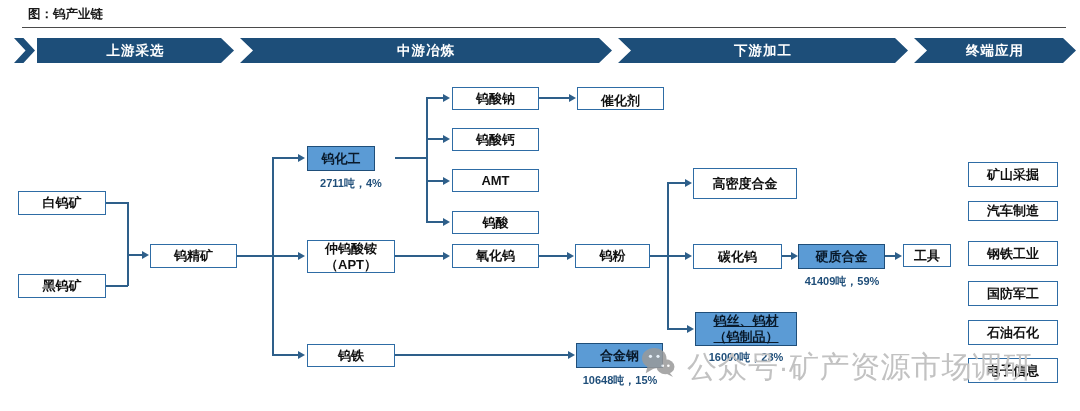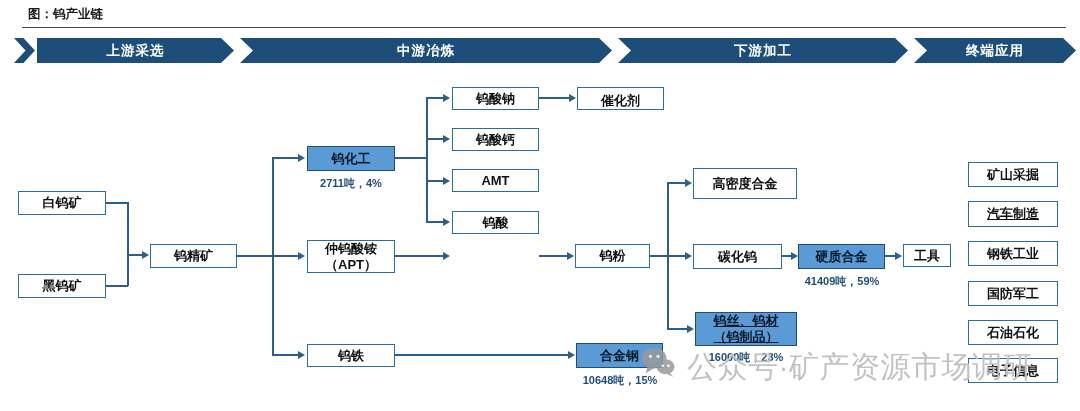--- a/index.html
+++ b/index.html
@@ -102,21 +102,21 @@
   <div class="box" style="left:18px;top:191px;width:88px;height:24px;">
     <span>白钨矿</span>
     </div>
   <div class="box" style="left:18px;top:274px;width:88px;height:24px;">
     <span>黑钨矿</span>
     </div>
   <div class="box" style="left:150px;top:244px;width:87px;height:24px;">
     <span>钨精矿</span>
     </div>
 
-  <div class="box hl" style="left:307px;top:146px;width:88px;height:25px;">
+  <div class="box hl" style="left:307px;top:146px;width:68px;height:25px;">
     <span>钨化工</span>
     </div>
   <div class="stat" style="left:297px;top:176px;width:108px;">2711吨，4%</div>
 
   <div class="box" style="left:307px;top:240px;width:88px;height:33px;">
     <span>仲钨酸铵</span>
     <span>（APT）</span>
     </div>
   <div class="box" style="left:307px;top:344px;width:88px;height:23px;">
     <span>钨铁</span>
@@ -130,20 +130,23 @@
     </div>
   <div class="box" style="left:452px;top:128px;width:87px;height:23px;">
     <span>钨酸钙</span>
     </div>
   <div class="box" style="left:452px;top:169px;width:87px;height:23px;">
     <span>AMT</span>
     </div>
   <div class="box" style="left:452px;top:211px;width:87px;height:23px;">
     <span>钨酸</span>
     </div>
+  <div class="box" style="left:452px;top:244px;width:87px;height:24px;">
+    <span>氧化钨</span>
+    </div>
   <div class="box" style="left:575px;top:244px;width:75px;height:24px;">
     <span>钨粉</span>
     </div>
 
   <div class="box" style="left:693px;top:168px;width:104px;height:31px;">
     <span>高密度合金</span>
     </div>
   <div class="box" style="left:693px;top:244px;width:89px;height:25px;text-align:center;">
     <span>碳化钨</span>
     </div>
@@ -162,21 +165,21 @@
   <div class="stat" style="left:684px;top:350px;width:124px;">16000吨，23%</div>
 
   <div class="box hl" style="left:576px;top:343px;width:87px;height:25px;">
     <span>合金钢</span>
     </div>
   <div class="stat" style="left:565px;top:373px;width:110px;">10648吨，15%</div>
 
   <div class="box" style="left:968px;top:162px;width:90px;height:25px;">
     <span>矿山采掘</span>
     </div>
-  <div class="box" style="left:968px;top:201px;width:90px;height:26px;text-decoration:underline;">
+  <div class="box" style="left:968px;top:201px;width:90px;height:20px;">
     <span>汽车制造</span>
     </div>
   <div class="box" style="left:968px;top:241px;width:90px;height:25px;">
     <span>钢铁工业</span>
     </div>
   <div class="box" style="left:968px;top:281px;width:90px;height:25px;">
     <span>国防军工</span>
     </div>
   <div class="box" style="left:968px;top:320px;width:90px;height:25px;">
     <span>石油石化</span>

